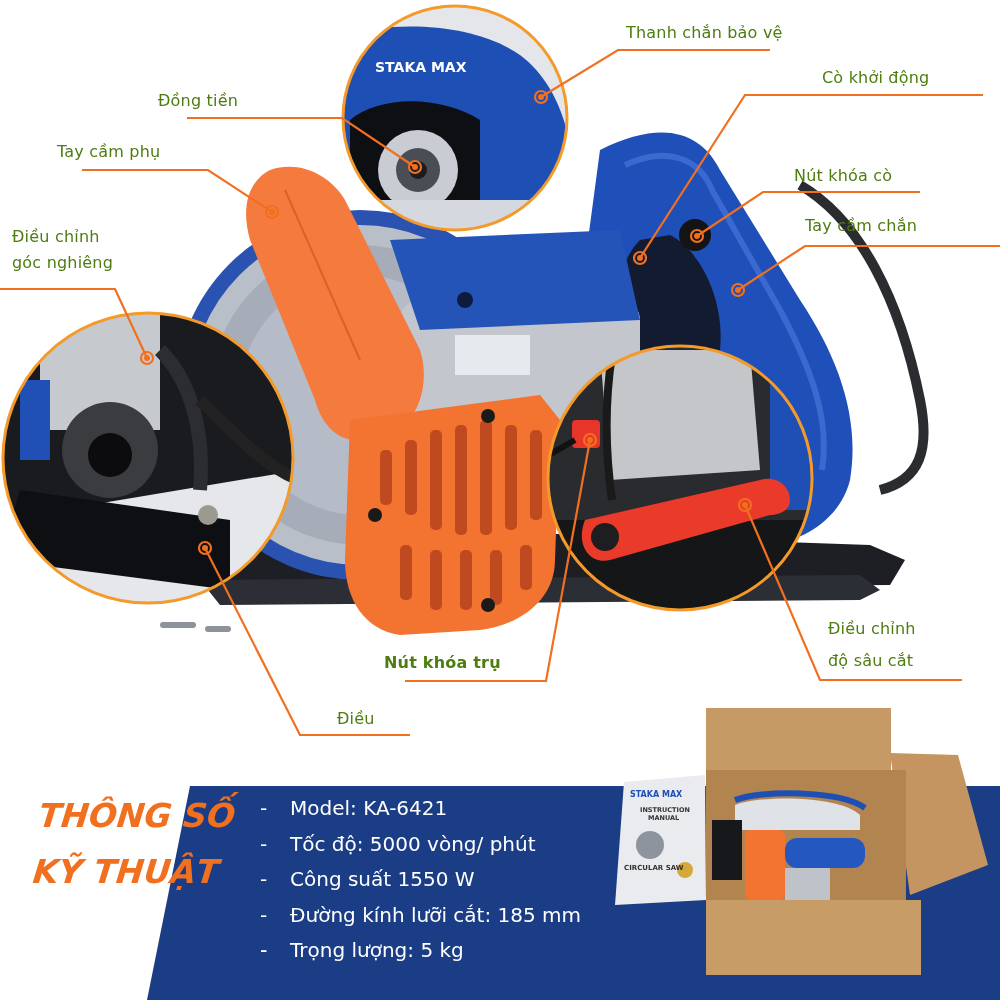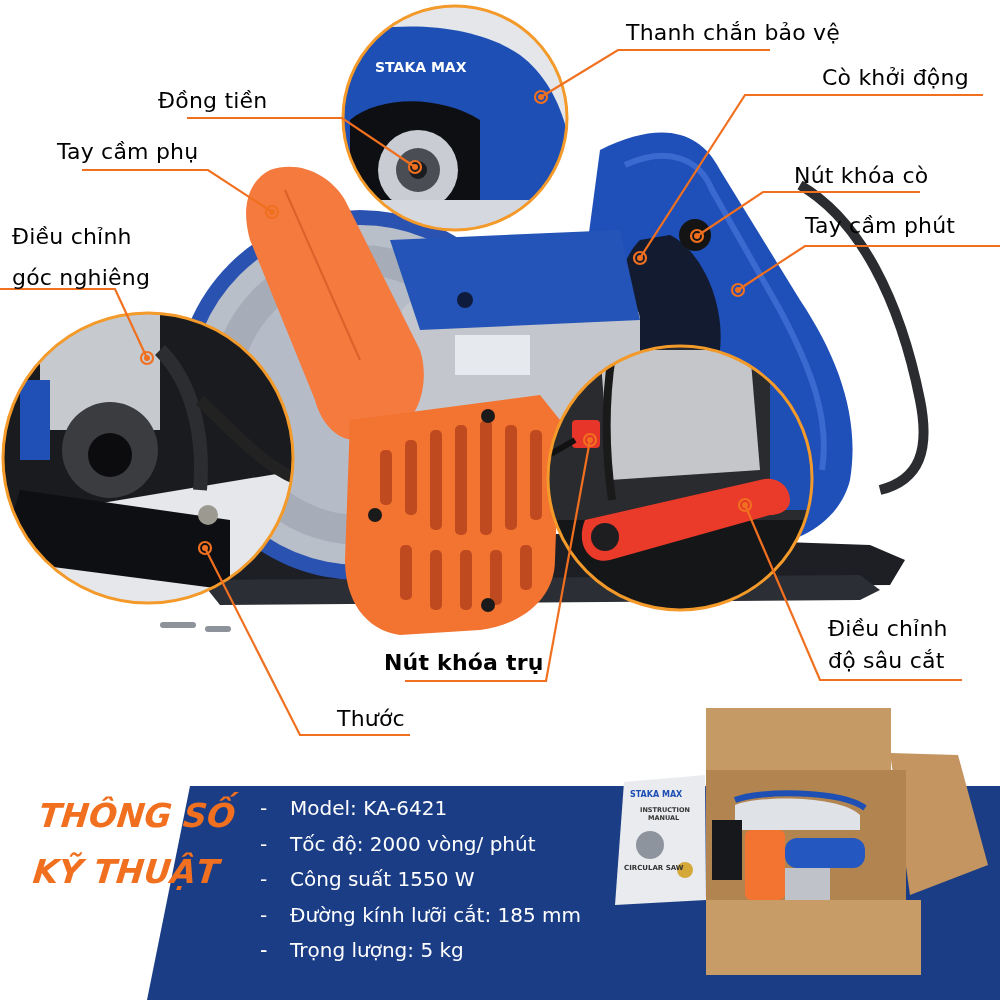--- a/index.html
+++ b/index.html
@@ -1,19 +1,19 @@
 <!DOCTYPE html>
 <html><head>
 <meta charset="utf-8">
 <style>
   html, body { margin:0; padding:0; }
   body { width:1000px; height:1000px; position:relative; overflow:hidden; background:#ffffff; font-family:"DejaVu Sans", sans-serif; }
   .stage { position:absolute; left:0; top:0; width:1000px; height:1000px; }
   svg.art { position:absolute; left:0; top:0; width:1000px; height:1000px; }
-  .label { position:absolute; color:#000000; font-size:22px; line-height:26px; white-space:nowrap; font-family:"DejaVu Sans", sans-serif; letter-spacing:0.2px; }
+  .label { position:absolute; color:#4d7c0f; font-size:16px; line-height:26px; white-space:nowrap; font-family:"DejaVu Sans", sans-serif; letter-spacing:0.2px; }
   .spec-panel-title { position:absolute; left:36px; top:788px; color:#f07020; font-family:"DejaVu Sans", sans-serif; font-weight:bold; font-style:italic; font-size:33px; line-height:56px; transform:skewX(-6deg); }
   .spec-list { position:absolute; left:256px; top:791px; color:#ffffff; font-family:"DejaVu Sans", sans-serif; font-size:20px; line-height:35.5px; list-style:none; margin:0; padding:0; }
   .spec-list li { position:relative; padding-left:34px; }
   .spec-list li .dash { position:absolute; left:4px; top:0; }
 </style>
 </head>
 <body>
 
 <div class="stage">
 
@@ -193,41 +193,41 @@
         <text x="624" y="870" font-family="DejaVu Sans, sans-serif" font-weight="bold" font-size="7" fill="#333">CIRCULAR SAW</text>
       </g>
     </g>
   </svg>
 
   <div class="label" style="left:626px; top:20px;">Thanh chắn bảo vệ</div>
   <div class="label" style="left:822px; top:65px;">Cò khởi động</div>
   <div class="label" style="left:158px; top:88px;">Đồng tiền</div>
   <div class="label" style="left:57px; top:139px;">Tay cầm phụ</div>
   <div class="label" style="left:794px; top:163px;">Nút khóa cò</div>
-  <div class="label" style="left:805px; top:213px;">Tay cầm phút</div>
+  <div class="label" style="left:805px; top:213px;">Tay cầm chắn</div>
 
   <div class="label" style="left:12px; top:224px;">
     <div>Điều chỉnh</div>
-    <div style="margin-top:15px;">góc nghiêng</div>
+    <div style="margin-top:0;">góc nghiêng</div>
   </div>
 
   <div class="label" style="left:828px; top:616px;">
     <div>Điều chỉnh</div>
     <div style="margin-top:6px;">độ sâu cắt</div>
   </div>
 
   <div class="label" style="left:384px; top:650px;font-weight:bold;">Nút khóa trụ</div>
-  <div class="label" style="left:337px; top:706px;">Thước</div>
+  <div class="label" style="left:337px; top:706px;">Điều</div>
 
   <div class="spec-panel-title">
     <div>THÔNG SỐ</div>
     <div>KỸ THUẬT</div>
   </div>
 
   <ul class="spec-list">
     <li><span class="dash">-</span><span>Model: KA-6421</span></li>
-    <li><span class="dash">-</span><span>Tốc độ: 2000 vòng/ phút</span></li>
+    <li><span class="dash">-</span><span>Tốc độ: 5000 vòng/ phút</span></li>
     <li><span class="dash">-</span><span>Công suất 1550 W</span></li>
     <li><span class="dash">-</span><span>Đường kính lưỡi cắt: 185 mm</span></li>
     <li><span class="dash">-</span></li>
     <li><span class="dash">-</span><span>Trọng lượng: 5 kg</span></li>
   </ul>
 </div>
 
 </body></html>

